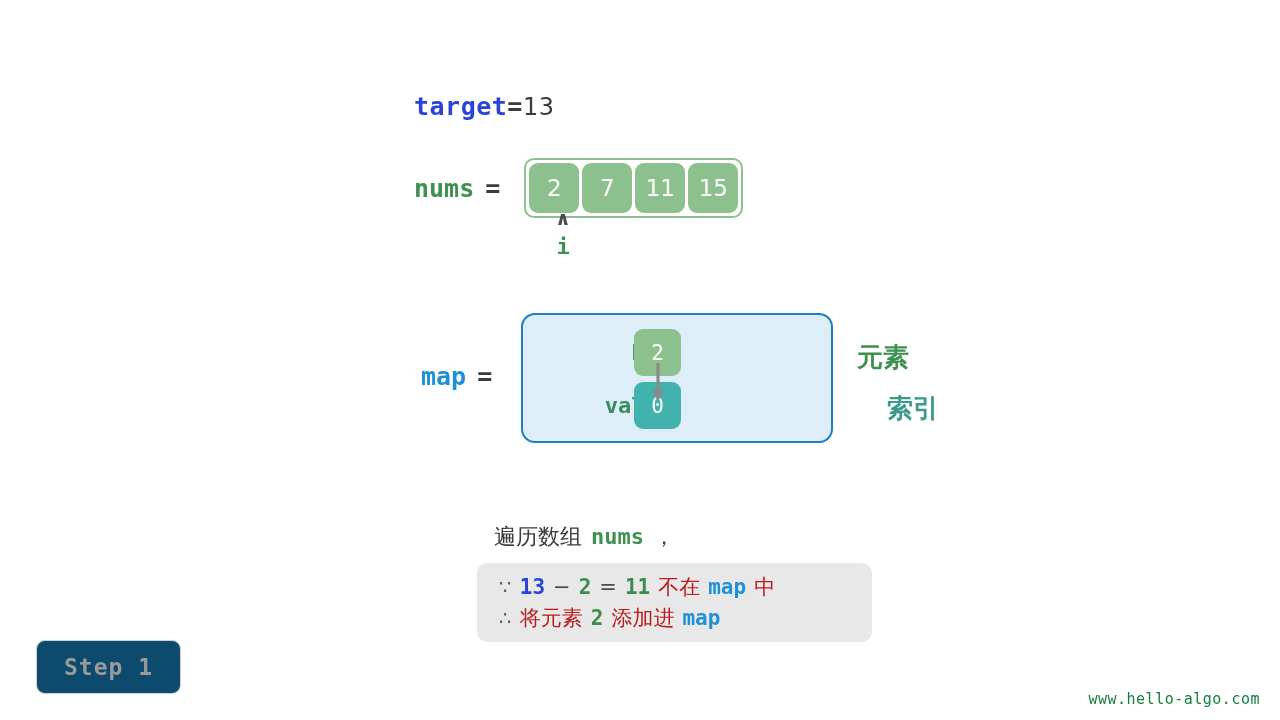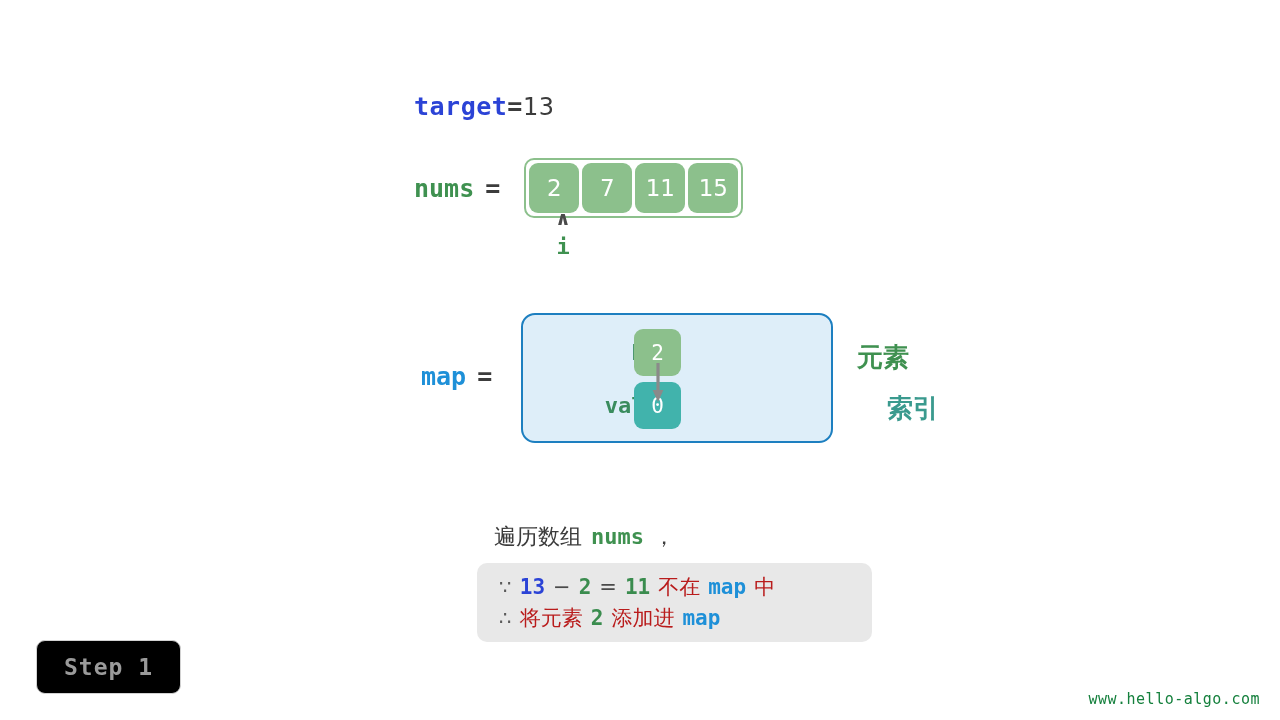--- a/index.html
+++ b/index.html
@@ -215,21 +215,21 @@
   .t-op     { color: #4a4a4a; }
 
   
   #step-badge {
     left: 36px;
     top: 640px;
     width: 145px;
     height: 54px;
     border: 1.5px solid #d2d2d2;
     border-radius: 9px;
-    background: #000000;
+    background: #0c4a6e;
     display: flex;
     align-items: center;
     justify-content: center;
     color: #9a9a9a;
     font-size: 23px;
     font-weight: bold;
     letter-spacing: 1px;
     box-sizing: border-box;
   }
 

